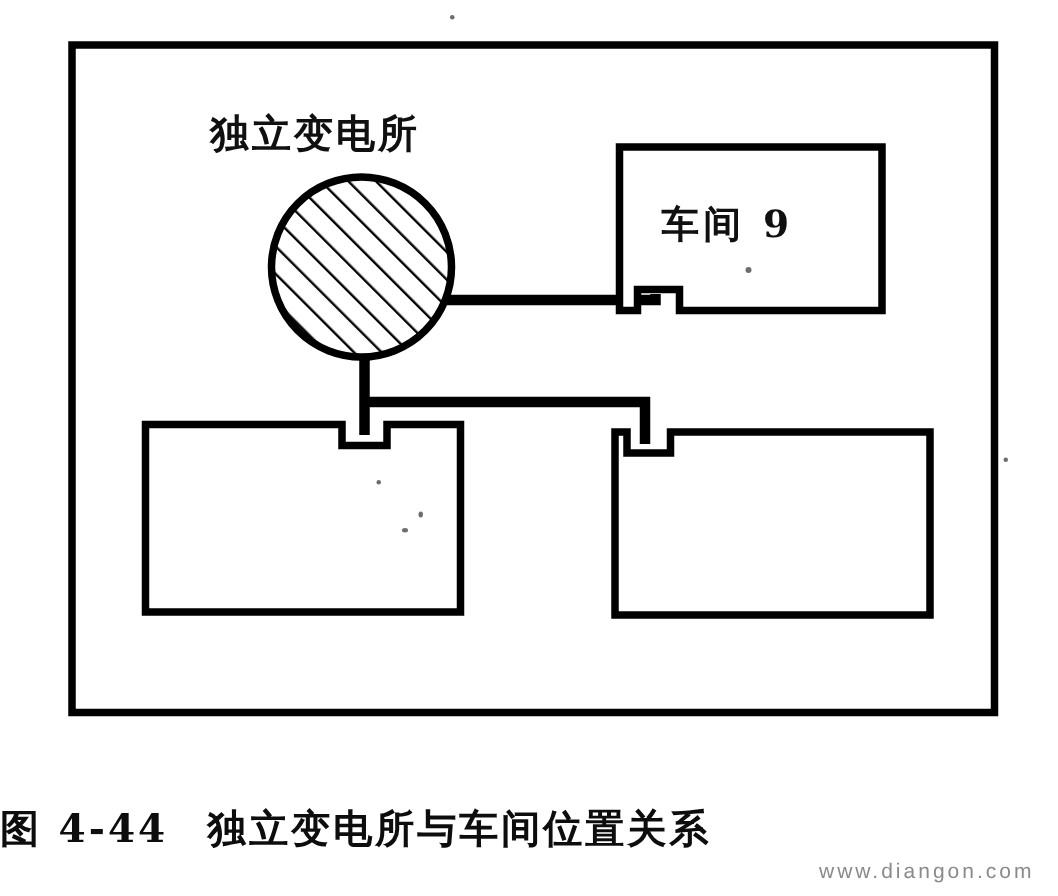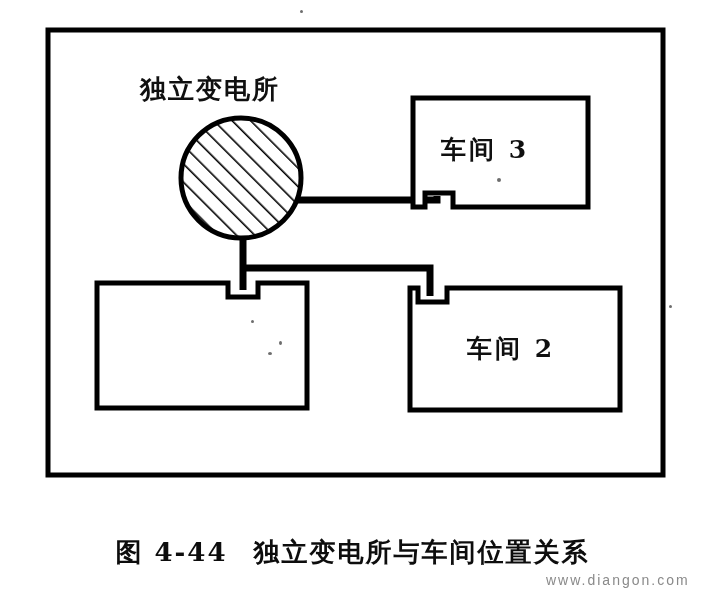--- a/index.html
+++ b/index.html
@@ -61,21 +61,20 @@
     left: 467px;
     top: 332px;
     font-size: 25px;
     letter-spacing: 3px;
   }
   #figure-caption {
     position: absolute;
     left: 0;
     top: 535px;
     width: 705px;
-    text-align: center;
     font-family: "DejaVu Serif", "Liberation Serif", serif;
     font-weight: 700;
     font-size: 26px;
     letter-spacing: 2px;
     color: #0d0d0d;
     user-select: none;
   }
   #figure-caption .cap-num {
     margin-right: 26px;
   }
@@ -138,24 +137,23 @@
     </g>
 
     <g>
       <circle cx="241" cy="178" r="60" fill="url(#hatch-pattern)"></circle>
       <circle cx="241" cy="178" r="60" fill="none" stroke="#000000" stroke-width="5"></circle>
     </g>
   </svg>
 
   <div class="diagram-label" id="substation-label">独立变电所</div>
 
-  <div class="diagram-label" id="workshop3-label">车间 3</div>
+  <div class="diagram-label" id="workshop3-label">车间 9</div>
 
 
-  <div class="diagram-label" id="workshop2-label">车间 2</div>
 
   <div class="speck" style="left:251px; top:320px; width:3px; height:3px;"></div>
   <div class="speck" style="left:268px; top:352px; width:4px; height:3px;"></div>
   <div class="speck" style="left:279px; top:341px; width:3px; height:4px;"></div>
   <div class="speck" style="left:497px; top:178px; width:4px; height:4px;"></div>
   <div class="speck" style="left:300px; top:10px; width:3px; height:3px;"></div>
   <div class="speck" style="left:669px; top:305px; width:3px; height:3px;"></div>
 
   <div id="figure-caption">
     <span class="cap-num">图 4-44</span><span>独立变电所与车间位置关系</span>

